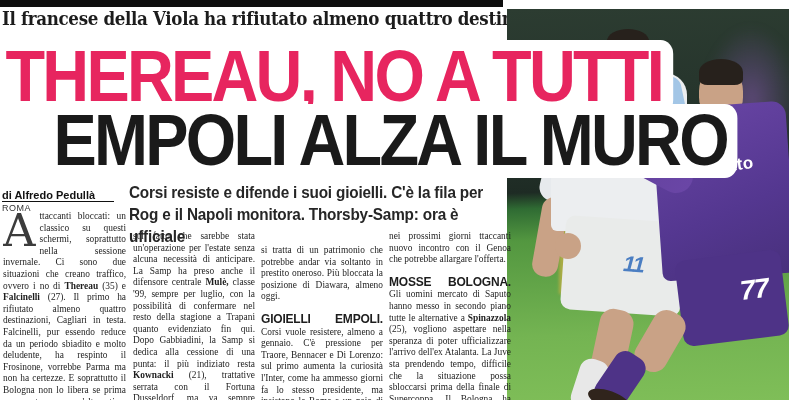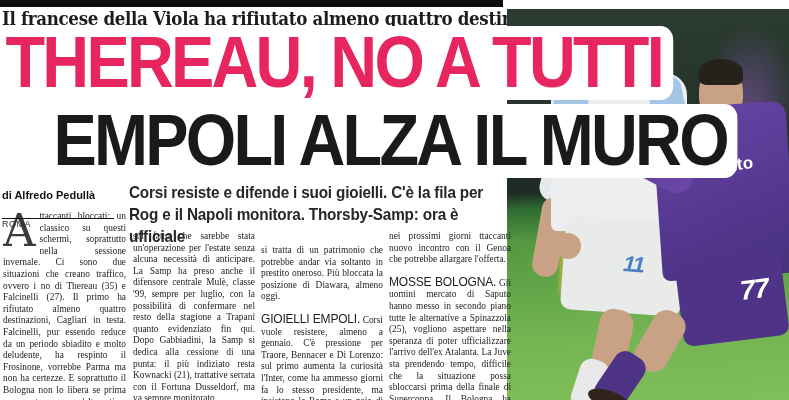--- a/index.html
+++ b/index.html
@@ -61,49 +61,49 @@
   .f-num{position:absolute;right:16px;top:22px;color:#fff;font-weight:bold;font-style:italic;
          font-size:27px;letter-spacing:-1px;}
   .f-thigh{position:absolute;left:136px;top:300px;width:34px;height:64px;border-radius:14px;transform:rotate(30deg);}
   .f-sock{position:absolute;left:96px;top:342px;width:34px;height:58px;background:#4e3387;
           border-radius:12px;transform:rotate(34deg);}
   .shoe{position:absolute;left:80px;top:382px;width:44px;height:18px;background:#30241c;
         border-radius:50%;transform:rotate(20deg);}
 
   
   .hl{position:absolute;left:0;z-index:5;white-space:nowrap;}
-  .hl1{top:26px;}
+  .hl1{top:40px;}
   .hl2{top:104px;margin-left:48px;}
   .hlbox{display:inline-block;background:#fff;border-radius:14px;padding:0 12px 2px 6px;
          font-weight:bold;font-size:72px;line-height:72px;letter-spacing:-3px;
          transform:scaleX(0.9);transform-origin:left top;}
   .hl1 .hlbox{color:#e7255f;}
   .hl2 .hlbox{color:#1a1a1a;}
 
   .standfirst{position:absolute;left:129px;top:182px;width:424px;z-index:4;
               font-weight:bold;font-size:17px;line-height:22px;color:#262626;
               letter-spacing:-0.2px;transform:scaleX(0.9);transform-origin:left top;}
 
   .byline{position:absolute;left:2px;top:185px;z-index:4;}
   .author{font-weight:bold;font-size:11px;color:#111;border-bottom:1.5px solid #111;
-          padding-bottom:17px;display:inline-block;min-width:112px;}
+          padding-bottom:0;display:inline-block;min-width:112px;}
   .dateline{font-size:9px;color:#333;margin-top:0;letter-spacing:.5px;}
 
   
   .col{position:absolute;overflow:hidden;z-index:3;font-family:"Liberation Serif",serif;
        font-size:9.4px;line-height:11.6px;color:#1d1d1d;text-align:justify;}
   .col p{margin:0;}
   .col p + p{margin-top:11px;}
   .col1{left:3px;top:211px;width:123px;height:189px;}
   .col2{left:133px;top:231px;width:122px;height:169px;}
   .col3{left:261px;top:245px;width:122px;height:169px;}
   .col4{left:389px;top:231px;width:122px;height:169px;}
   .dropcap{float:left;font-family:"DejaVu Serif",serif;font-size:45px;line-height:37px;
            padding:1px 4px 0 0;color:#3c3c3c;}
-  .col b{font-weight:normal;}
+  .col b{font-weight:bold;}
   .lead-cap{font-family:"Liberation Sans",sans-serif;font-weight:bold;font-size:12px;
             letter-spacing:-0.2px;}
 </style>
 </head>
 <body>
 
 <div class="page">
 
   <div class="topbar"></div>
 

